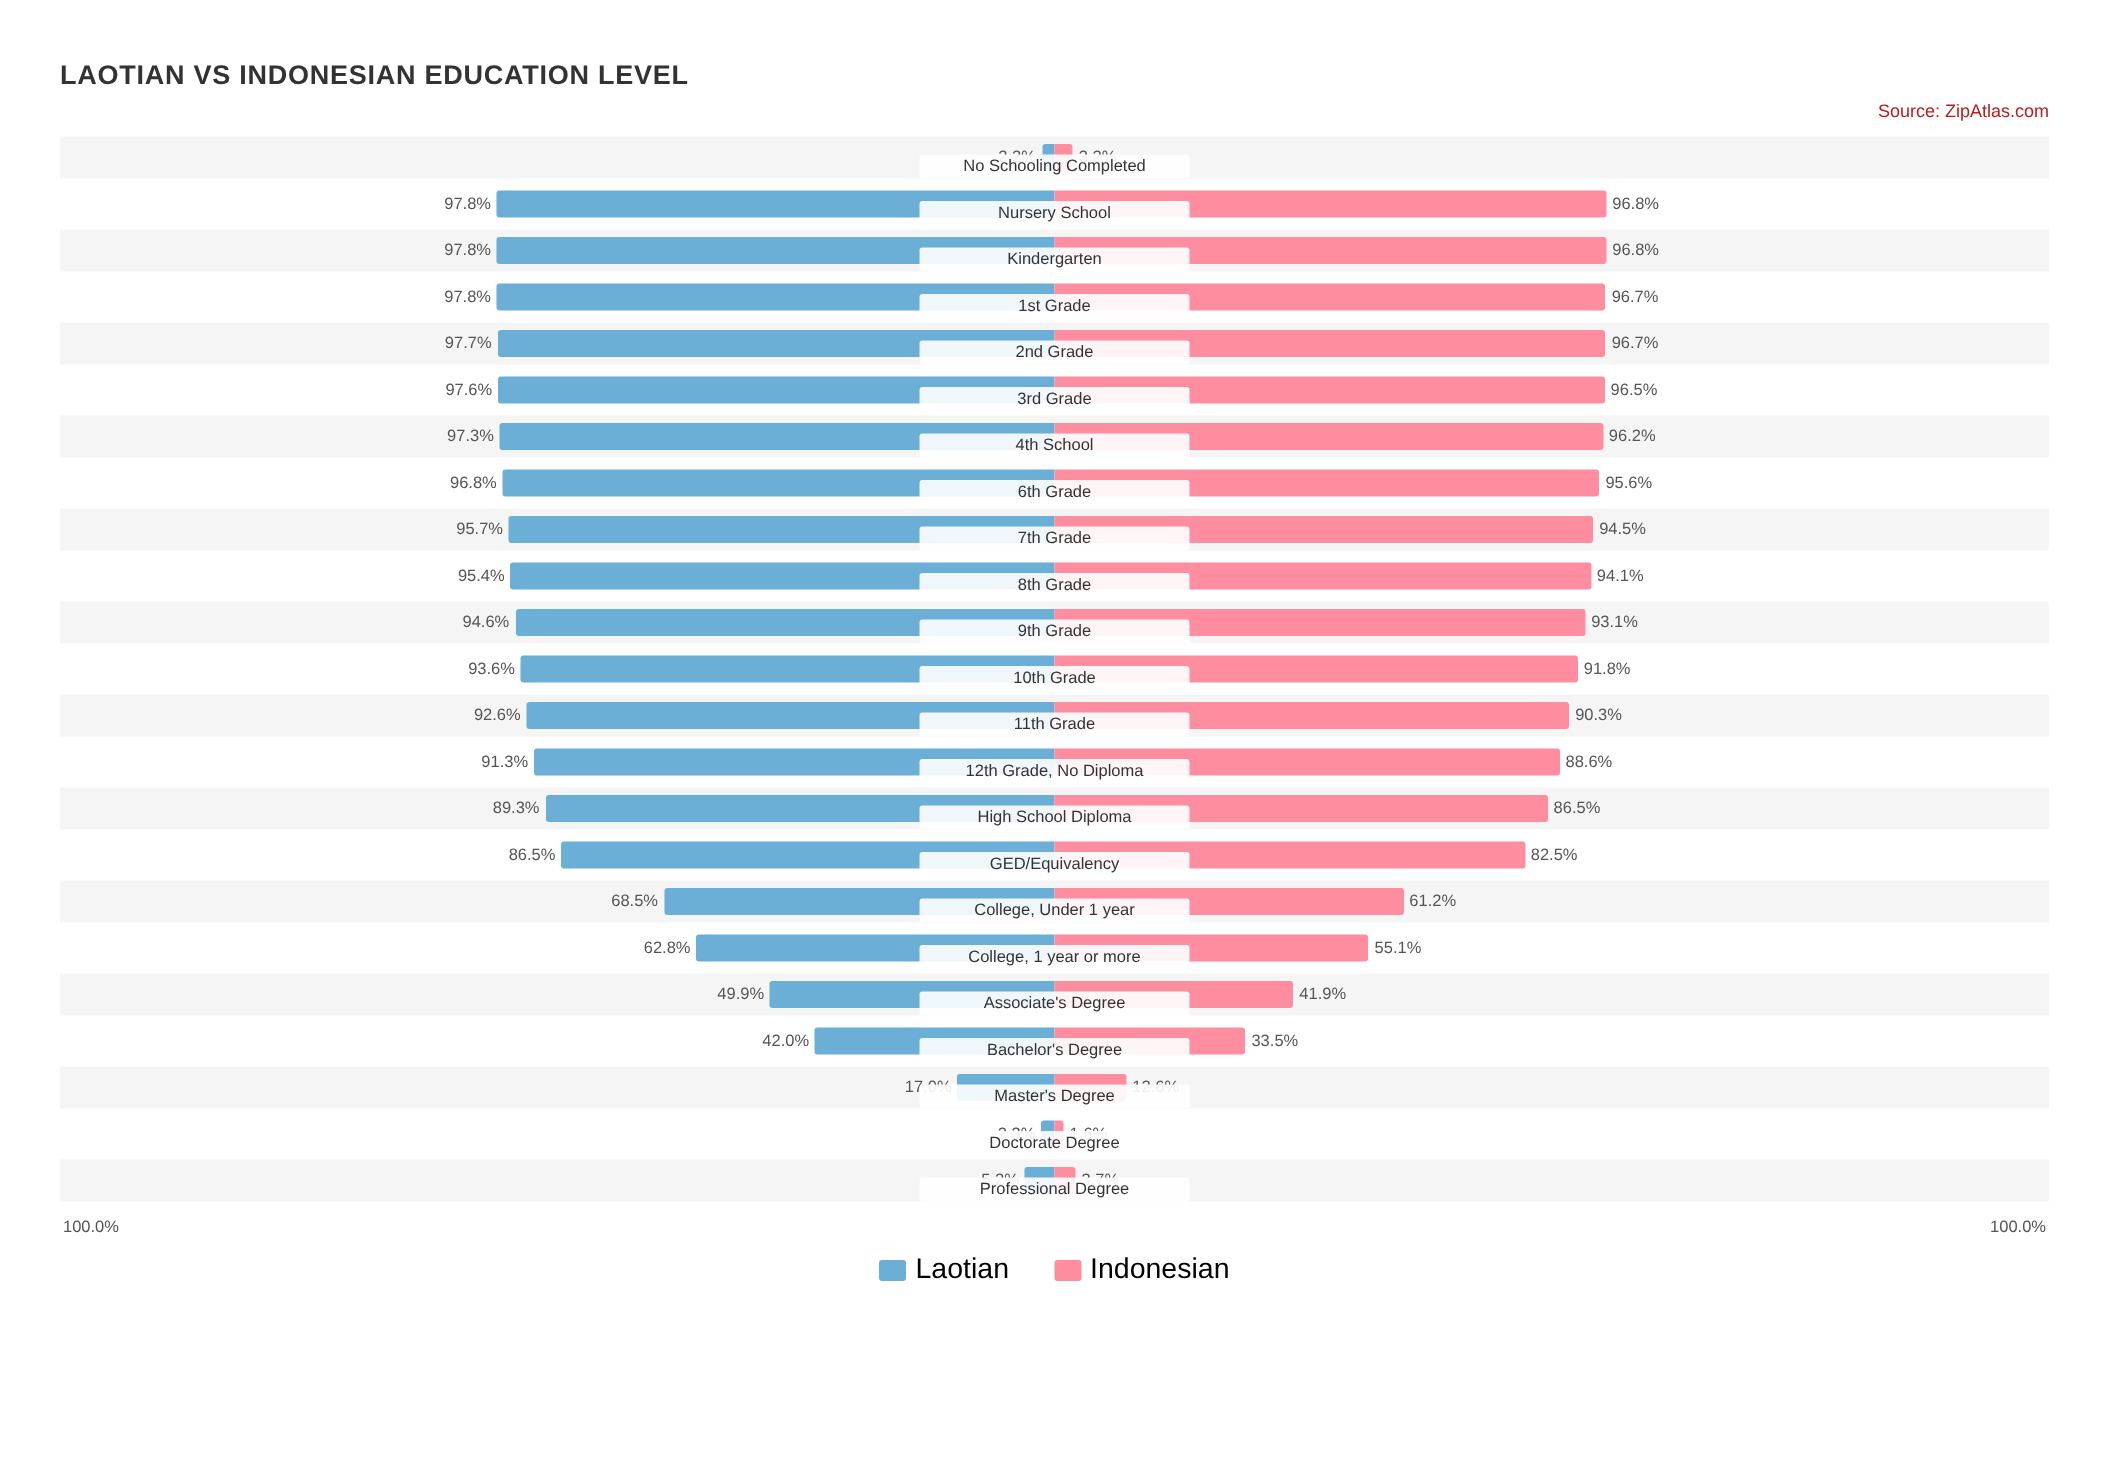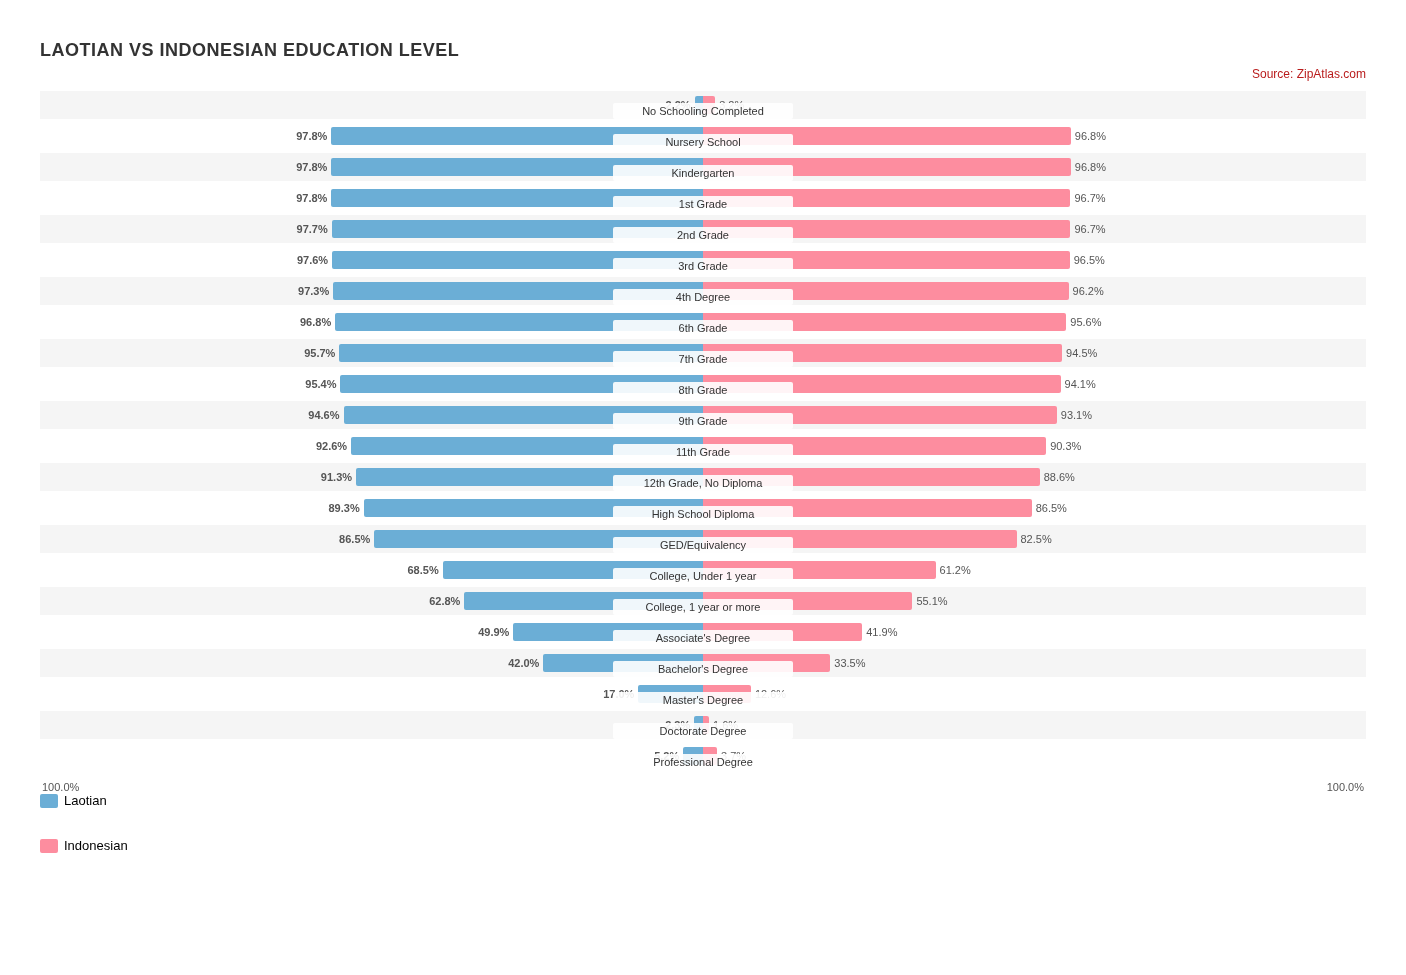--- a/index.html
+++ b/index.html
@@ -43,21 +43,20 @@
     }
     .bar-row:nth-child(odd) {
       background: #f5f5f5;
     }
     .left-section {
       width: 50%;
       display: flex;
       align-items: center;
       justify-content: flex-end;
       height: 100%;
-      font-weight: bold;
     }
     .right-section {
       width: 50%;
       display: flex;
       align-items: center;
       height: 100%;
     }
     .label-cell {
       width: 180px;
       min-width: 180px;
@@ -108,23 +107,22 @@
     }
     .bar-right {
       background: #fd8d9f;
       height: 18px;
       border-radius: 0 2px 2px 0;
     }
     .legend {
       display: flex;
       justify-content: center;
       gap: 30px;
-      margin-top: 0;
-      font-size: 13px;
-      flex-direction: column;
+      margin-top: 12px;
+      font-size: 19px;
     }
     .legend-item {
       display: flex;
       align-items: center;
       gap: 6px;
     }
     .legend-swatch {
       width: 18px;
       height: 14px;
       border-radius: 2px;
@@ -236,21 +234,21 @@
       </div>
     </div>
   </div>
       <div class="bar-row">
     <div class="left-section">
       <div class="left-bar-wrap">
         <span class="left-value">97.3%</span>
         <div class="bar-left" style="width:369.74px;"></div>
       </div>
     </div>
-    <div class="label-cell">4th Degree</div>
+    <div class="label-cell">4th School</div>
     <div class="right-section">
       <div class="right-bar-wrap">
         <div class="bar-right" style="width:365.56px;"></div>
         <span class="right-value">96.2%</span>
       </div>
     </div>
   </div>
       <div class="bar-row">
     <div class="left-section">
       <div class="left-bar-wrap">
@@ -301,20 +299,35 @@
       <div class="left-bar-wrap">
         <span class="left-value">94.6%</span>
         <div class="bar-left" style="width:359.47999999999996px;"></div>
       </div>
     </div>
     <div class="label-cell">9th Grade</div>
     <div class="right-section">
       <div class="right-bar-wrap">
         <div class="bar-right" style="width:353.78px;"></div>
         <span class="right-value">93.1%</span>
+      </div>
+    </div>
+  </div>
+      <div class="bar-row">
+    <div class="left-section">
+      <div class="left-bar-wrap">
+        <span class="left-value">93.6%</span>
+        <div class="bar-left" style="width:355.67999999999995px;"></div>
+      </div>
+    </div>
+    <div class="label-cell">10th Grade</div>
+    <div class="right-section">
+      <div class="right-bar-wrap">
+        <div class="bar-right" style="width:348.84px;"></div>
+        <span class="right-value">91.8%</span>
       </div>
     </div>
   </div>
       <div class="bar-row">
     <div class="left-section">
       <div class="left-bar-wrap">
         <span class="left-value">92.6%</span>
         <div class="bar-left" style="width:351.88px;"></div>
       </div>
     </div>

